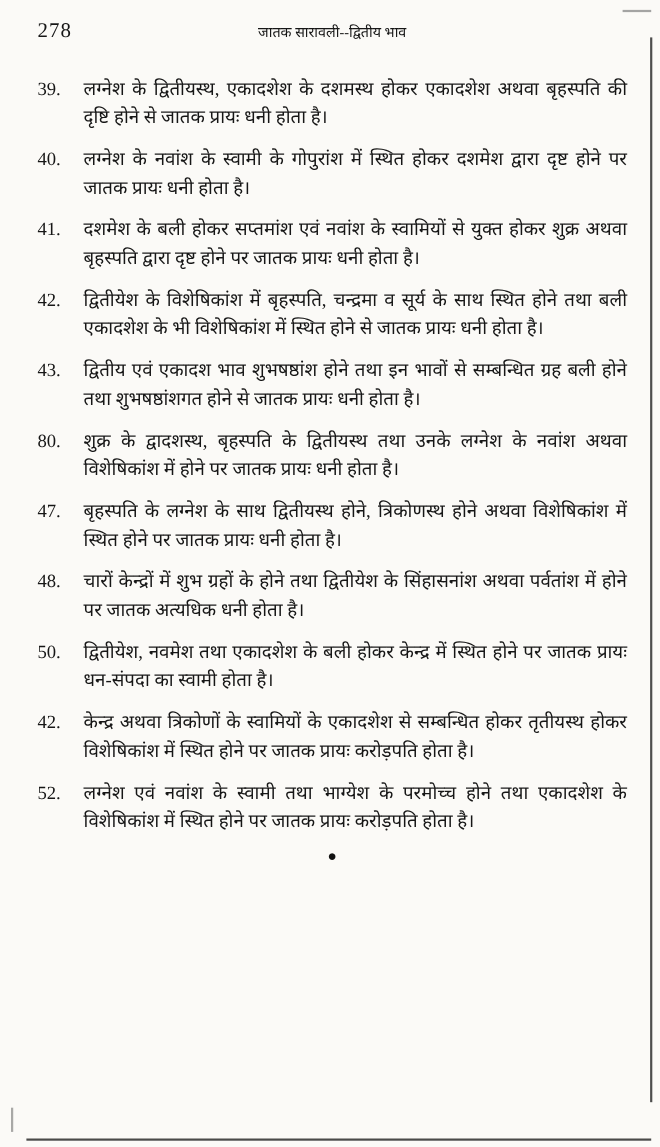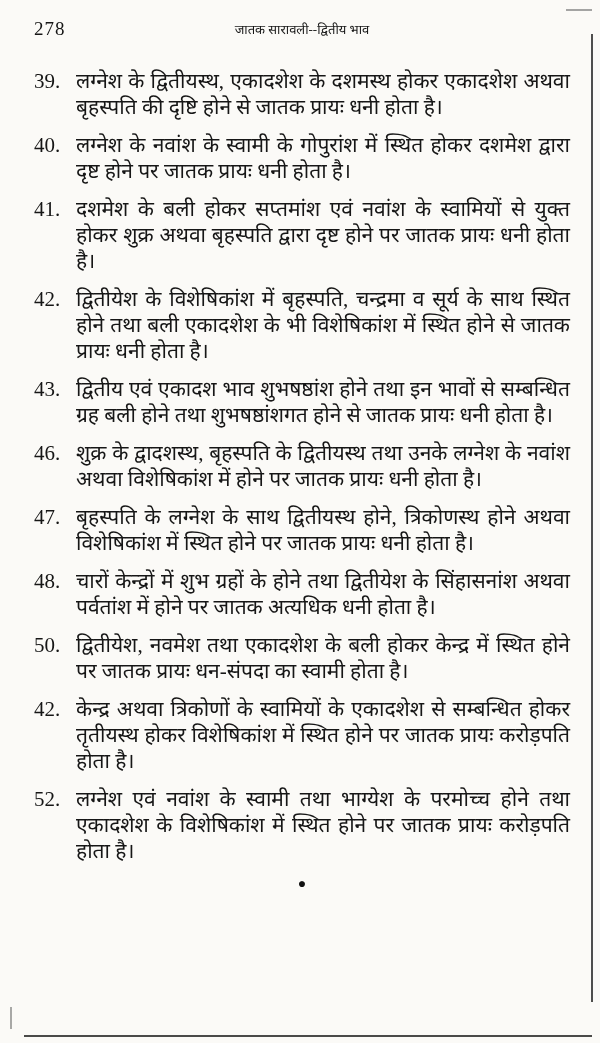--- a/index.html
+++ b/index.html
@@ -43,21 +43,21 @@
     text-align: center;
     font-size: 13px;
   }
   .items-list {
     margin: 0;
     padding: 0;
   }
   .list-item {
     display: flex;
     margin-bottom: 12px;
-    font-size: 21px;
+    font-size: 17px;
     line-height: 26px;
   }
   .item-number {
     width: 34px;
     flex-shrink: 0;
     text-align: left;
   }
   .item-gap {
     width: 8px;
     flex-shrink: 0;
@@ -148,21 +148,21 @@
 
     <div class="list-item">
       <span class="item-number">43.</span>
       <span class="item-gap"></span>
       <span class="item-text">द्वितीय एवं एकादश भाव शुभषष्ठांश होने तथा इन भावों से सम्बन्धित ग्रह बली होने तथा शुभषष्ठांशगत होने से जातक प्रायः धनी होता है।</span>
     </div>
 
 
 
     <div class="list-item">
-      <span class="item-number">46.</span>
+      <span class="item-number">80.</span>
       <span class="item-gap"></span>
       <span class="item-text">शुक्र के द्वादशस्थ, बृहस्पति के द्वितीयस्थ तथा उनके लग्नेश के नवांश अथवा विशेषिकांश में होने पर जातक प्रायः धनी होता है।</span>
     </div>
 
     <div class="list-item">
       <span class="item-number">47.</span>
       <span class="item-gap"></span>
       <span class="item-text">बृहस्पति के लग्नेश के साथ द्वितीयस्थ होने, त्रिकोणस्थ होने अथवा विशेषिकांश में स्थित होने पर जातक प्रायः धनी होता है।</span>
     </div>
 

